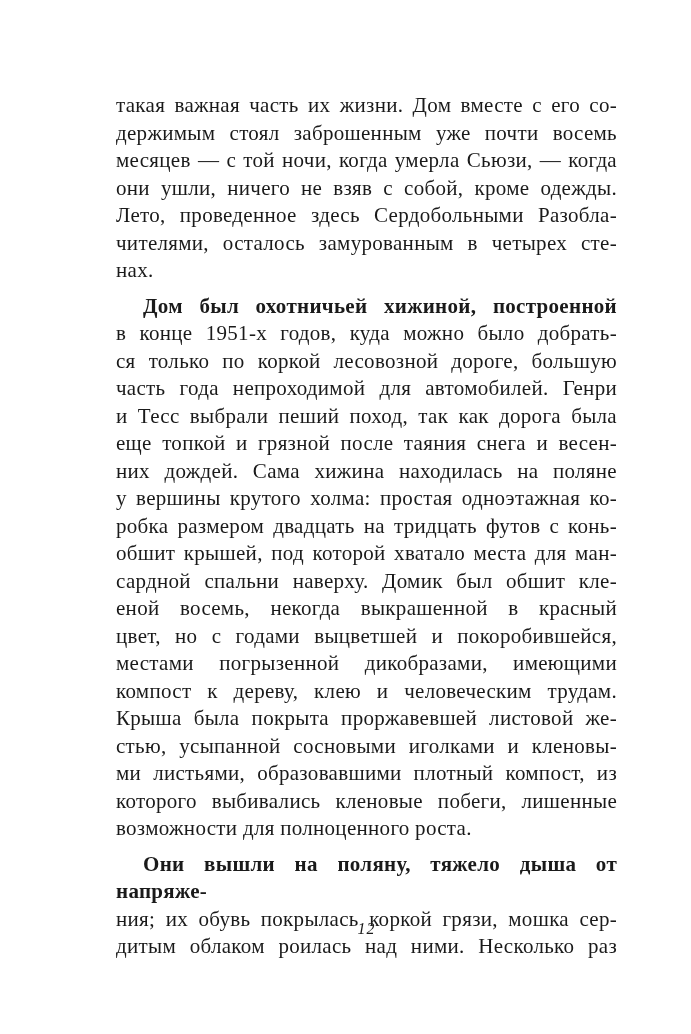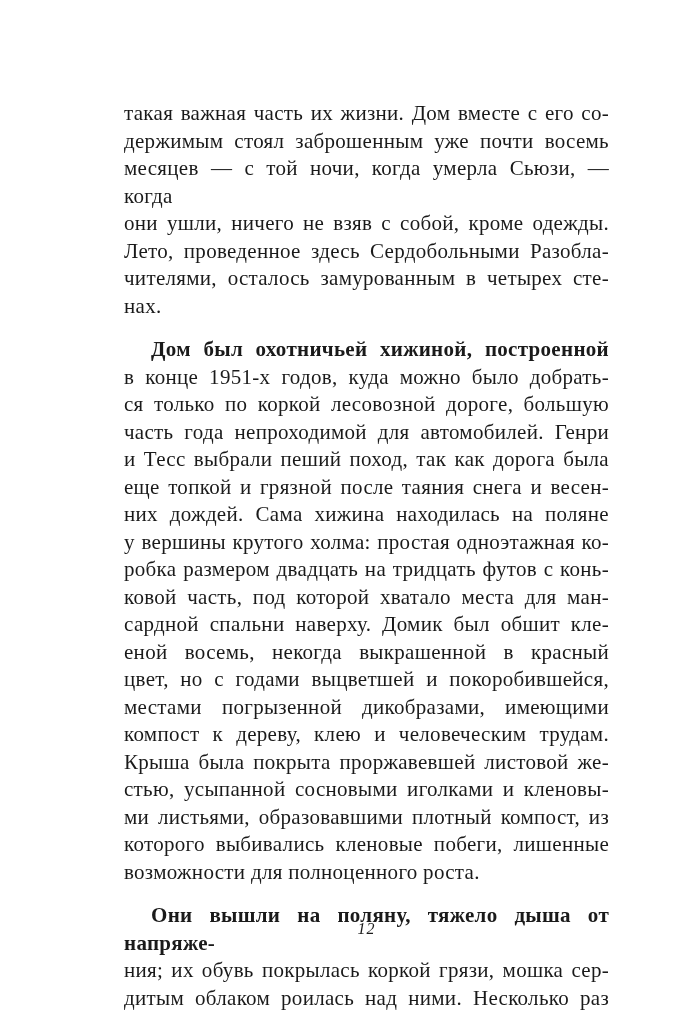--- a/index.html
+++ b/index.html
@@ -18,21 +18,21 @@
   }
   .text-block {
     position: absolute;
     left: 108px;
     top: 84px;
     width: 517px;
     font-size: 21px;
     line-height: 27.5px;
     letter-spacing: 0.3px;
   }
-  .para { margin: 16px; padding: 0; }
+  .para { margin: 8px; padding: 0; }
   .line {
     text-align: justify;
     text-align-last: justify;
   }
   .para.ended .line:last-child {
     text-align: left;
     text-align-last: left;
   }
   .para.indent .line:first-child {
     text-indent: 27px;
@@ -66,21 +66,21 @@
       <div class="para indent ended">
         <div class="line">Дом был охотничьей хижиной, построенной</div>
         <div class="line">в конце 1951-х годов, куда можно было добрать-</div>
         <div class="line">ся только по коркой лесовозной дороге, большую</div>
         <div class="line">часть года непроходимой для автомобилей. Генри</div>
         <div class="line">и Тесс выбрали пеший поход, так как дорога была</div>
         <div class="line">еще топкой и грязной после таяния снега и весен-</div>
         <div class="line">них дождей. Сама хижина находилась на поляне</div>
         <div class="line">у вершины крутого холма: простая одноэтажная ко-</div>
         <div class="line">робка размером двадцать на тридцать футов с конь-</div>
-        <div class="line">ковой часть, под которой хватало места для ман-</div>
+        <div class="line">обшит крышей, под которой хватало места для ман-</div>
         <div class="line">сардной спальни наверху. Домик был обшит кле-</div>
         <div class="line">еной восемь, некогда выкрашенной в красный</div>
         <div class="line">цвет, но с годами выцветшей и покоробившейся,</div>
         <div class="line">местами погрызенной дикобразами, имеющими</div>
         <div class="line">компост к дереву, клею и человеческим трудам.</div>
         <div class="line">Крыша была покрыта проржавевшей листовой же-</div>
         <div class="line">стью, усыпанной сосновыми иголками и кленовы-</div>
         <div class="line">ми листьями, образовавшими плотный компост, из</div>
         <div class="line">которого выбивались кленовые побеги, лишенные</div>
         <div class="line">возможности для полноценного роста.</div>

